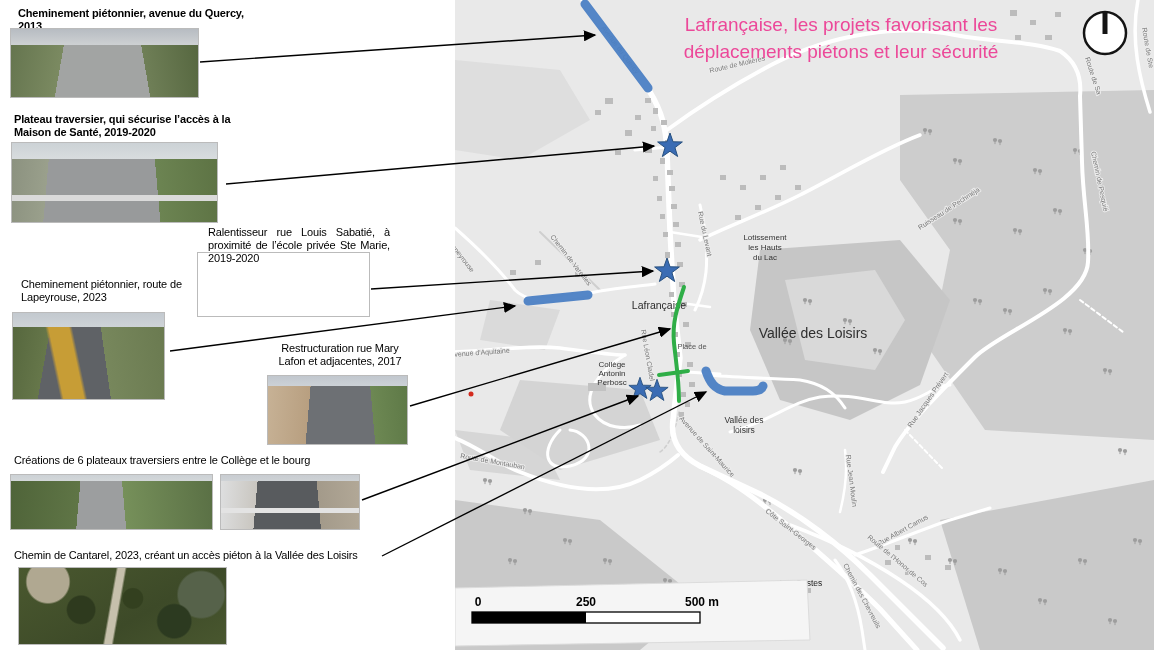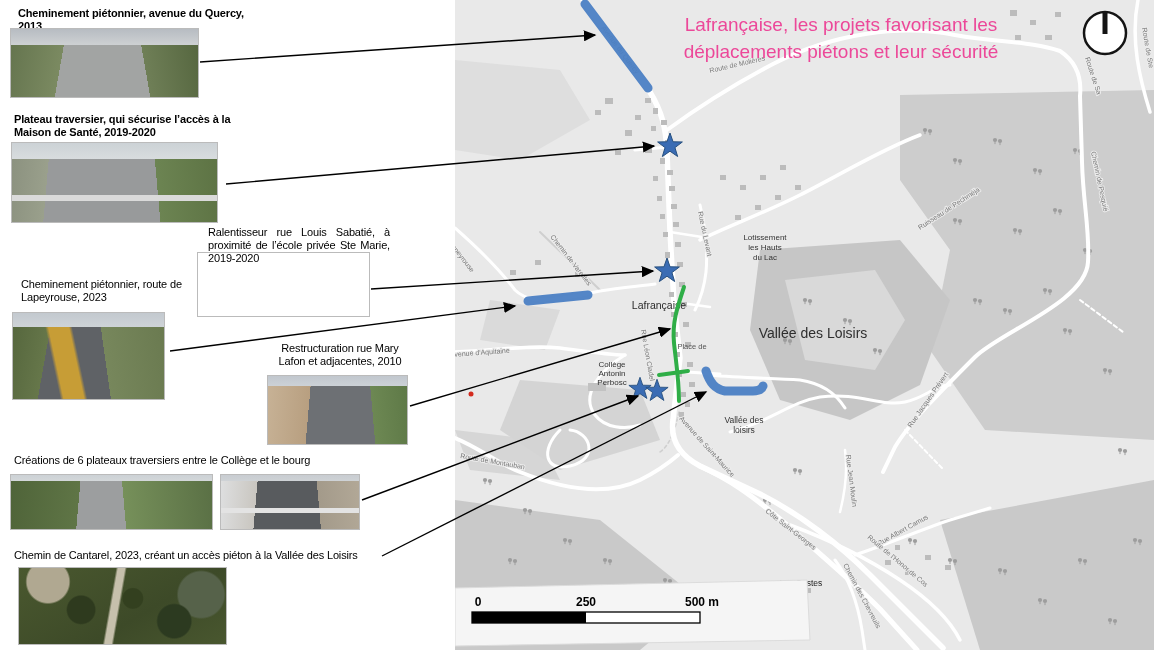--- a/index.html
+++ b/index.html
@@ -298,21 +298,21 @@
 
   <div class="caption" style="left:14px;top:113px;width:220px;font-weight:bold;">Plateau traversier, qui sécurise l’accès à la Maison de Santé, 2019-2020</div>
   <div class="photo p2" style="left:11px;top:142px;width:207px;height:81px;"></div>
 
   <div class="caption" style="left:208px;top:226px;width:182px;text-align:justify;">Ralentisseur rue Louis Sabatié, à proximité de l’école privée Ste Marie, 2019-2020</div>
   <div class="photo p3" style="left:197px;top:252px;width:173px;height:65px;"></div>
 
   <div class="caption" style="left:21px;top:278px;width:170px;">Cheminement piétonnier, route de Lapeyrouse, 2023</div>
   <div class="photo p4" style="left:12px;top:312px;width:153px;height:88px;"></div>
 
-  <div class="caption" style="left:267px;top:342px;width:146px;text-align:center;">Restructuration rue Mary Lafon et adjacentes, 2010</div>
+  <div class="caption" style="left:267px;top:342px;width:146px;text-align:center;">Restructuration rue Mary Lafon et adjacentes, 2017</div>
   <div class="photo p5" style="left:267px;top:375px;width:141px;height:70px;"></div>
 
   <div class="caption" style="left:14px;top:454px;width:395px;">Créations de 6 plateaux traversiers entre le Collège et le bourg</div>
   <div class="photo p6a" style="left:10px;top:474px;width:203px;height:56px;"></div>
   <div class="photo p6b" style="left:220px;top:474px;width:140px;height:56px;"></div>
 
   <div class="caption" style="left:14px;top:549px;width:385px;">Chemin de Cantarel, 2023, créant un accès piéton à la Vallée des Loisirs</div>
   <div class="photo p7" style="left:18px;top:567px;width:209px;height:78px;"></div>
 
   <svg class="arrows">

